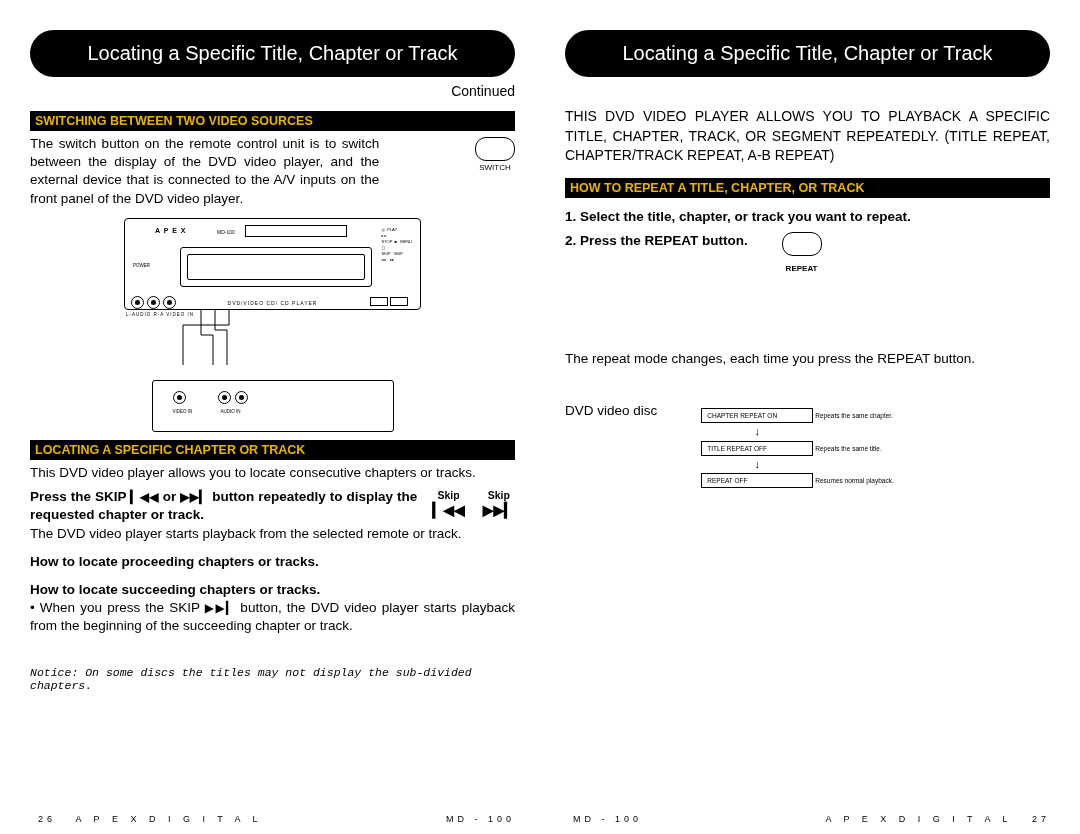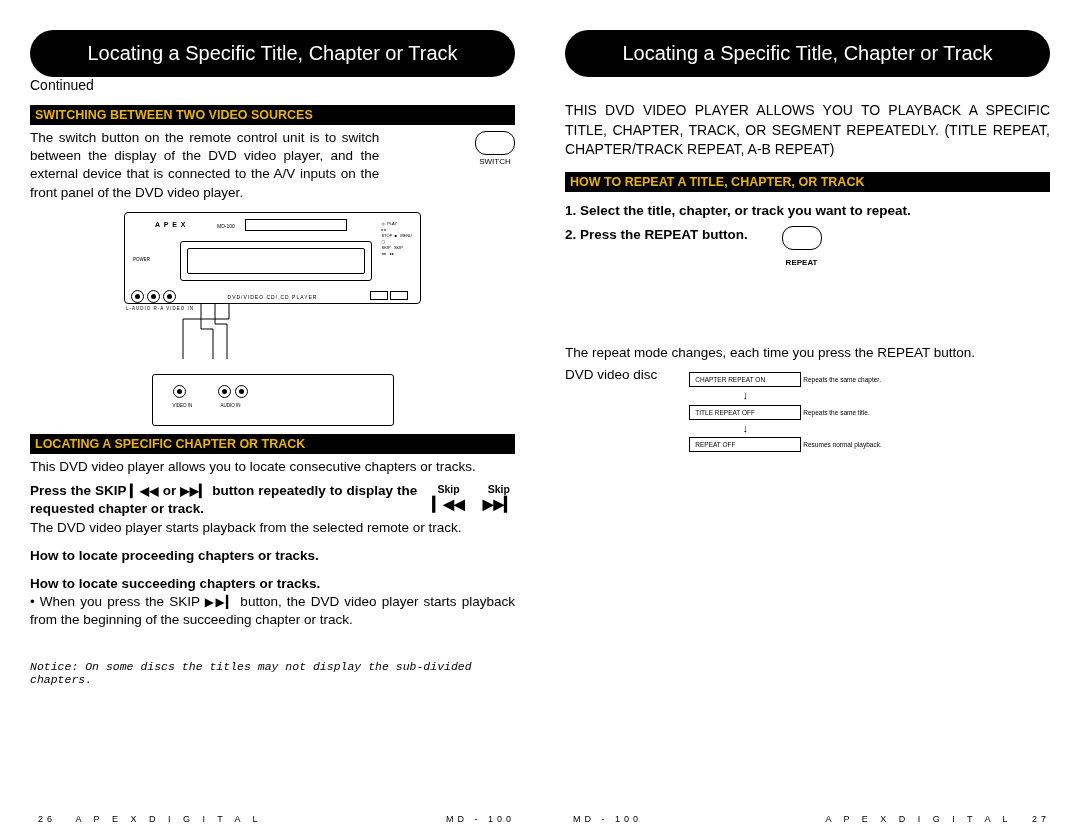--- a/index.html
+++ b/index.html
@@ -25,22 +25,24 @@
     flex-direction: column;
     position: relative;
   }
   .pill {
     background: #000;
     color: #fff;
     border-radius: 40px;
     padding: 12px 18px;
     font-size: 20px;
     text-align: center;
+    margin-bottom: 6px;
   }
   .continued {
+    text-align: right;
     font-size: 14px;
     margin-bottom: 4px;
   }
   .bar {
     background: #000;
     color: #eab308;
     font-weight: bold;
     font-size: 12.5px;
     padding: 3px 5px;
     margin-top: 8px;
@@ -281,21 +283,21 @@
       <span>2. Press the REPEAT button.</span>
       <span class="repeat-btn">
         <span class="oval" style="display:block"></span>
         <span class="btn-label">REPEAT</span>
       </span>
     </div>
 
     <div style="height:70px"></div>
     <div class="body">The repeat mode changes, each time you press the REPEAT button.</div>
 
-    <div style="display:flex; margin-top:0; align-items:flex-start; gap:30px;">
+    <div style="display:flex; margin-top:30px; align-items:flex-start; gap:42px;">
       <div class="body" style="text-align:left">DVD video disc</div>
       <div class="repeat-diagram">
         <table>
           <tbody>
               <tr>
                 <td>
                   <div class="state-box">CHAPTER REPEAT ON</div>
                 </td>
                 <td class="state-desc">Repeats the same chapter.</td>
               </tr>

